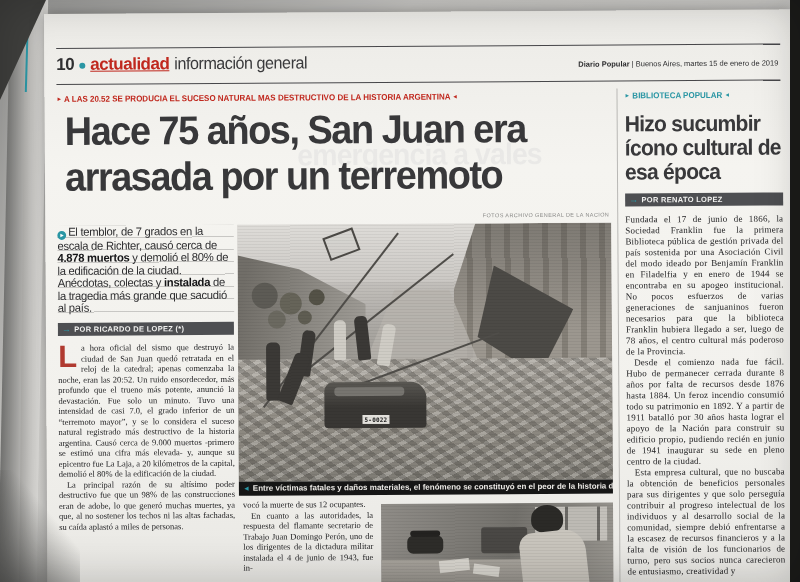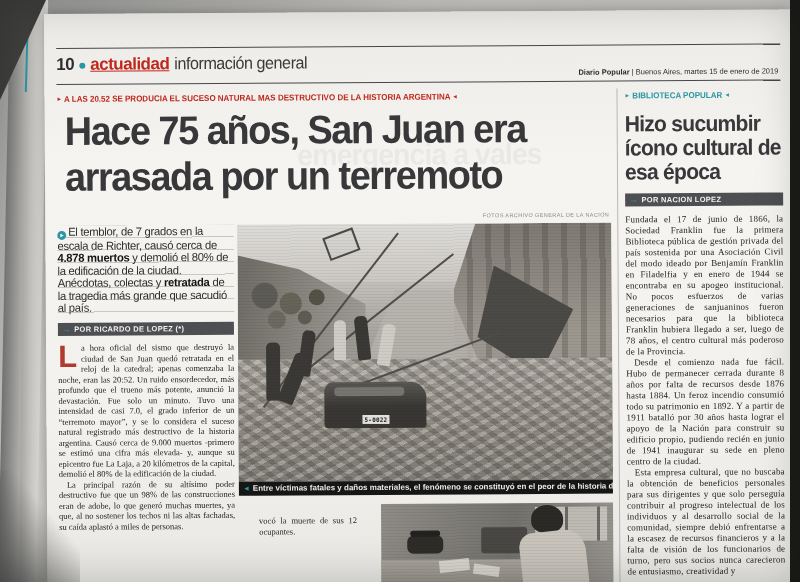--- a/index.html
+++ b/index.html
@@ -26,21 +26,21 @@
   }
   .ghost{position:absolute;left:246px;top:128px;font:700 30px/1 "Liberation Sans",sans-serif;color:#8d94a0;opacity:.10;letter-spacing:-1px;transform:scaleX(.95);white-space:nowrap;}
   
   .rule{position:absolute;left:12px;width:724px;height:1px;background:#47474a;}
   .rule.top{top:34px;} .rule.mid{top:70px;}
   .hdr{position:absolute;left:12px;top:42px;display:flex;align-items:baseline;gap:5px;}
   .hdr .pg{font:700 17px/1 "Liberation Sans",sans-serif;color:#2f2f31;letter-spacing:-.5px;}
   .hdr .dot{width:6px;height:6px;border-radius:50%;background:#2a96a4;position:relative;top:-1px;}
   .hdr .sec{font:700 17px/1 "Liberation Sans",sans-serif;color:#c0281e;letter-spacing:-.5px;text-decoration:underline;}
   .hdr .sub{font:400 17px/1 "Liberation Sans",sans-serif;color:#3a3a3c;letter-spacing:-.5px;transform:scaleX(.95);transform-origin:0 100%;}
-  .masthead{position:absolute;right:14px;top:58px;font:400 7.5px/1 "Liberation Sans",sans-serif;color:#2c2c2e;}
+  .masthead{position:absolute;right:14px;top:50px;font:400 7.5px/1 "Liberation Sans",sans-serif;color:#2c2c2e;}
   .masthead b{font-weight:700;}
   
   .kicker{position:absolute;top:81px;font:700 8.5px/1 "Liberation Sans",sans-serif;letter-spacing:0;white-space:nowrap;transform:scaleX(.94);transform-origin:0 0;}
   .kicker .tri{font-size:6px;position:relative;top:-1px;}
   .kicker.main{left:12px;color:#c0281e;}
   .kicker.side{left:580px;color:#2a96a4;}
   
   .headline{position:absolute;left:20px;top:94px;width:590px;font:700 40px/46px "Liberation Sans",sans-serif;color:#38383a;letter-spacing:-1.6px;transform:scaleX(.95);transform-origin:0 0;}
   .photo-credit{position:absolute;left:192px;top:202px;width:372px;text-align:right;font:400 5.5px/1 "Liberation Sans",sans-serif;color:#8a8a88;letter-spacing:.4px;}
   
@@ -80,21 +80,21 @@
   .person{position:absolute;border-radius:5px 5px 2px 2px;background:#3b3936;}
   .person.h{background:#cfccc5;}
   .ph-car{position:absolute;left:86px;top:158px;width:102px;height:46px;border-radius:9px 16px 4px 4px;background:linear-gradient(#5a5853,#393734 55%);}
   .ph-car::before{content:"";position:absolute;left:10px;top:5px;width:70px;height:9px;background:#777570;border-radius:4px;}
   .plate{position:absolute;left:38px;bottom:4px;width:27px;height:9px;background:#e3e1dc;color:#1f1f1f;font:700 6px/9px "DejaVu Sans Mono",monospace;text-align:center;letter-spacing:.2px;}
   .grain{position:absolute;inset:0;background:repeating-linear-gradient(0deg,rgba(0,0,0,.05) 0 1px,rgba(0,0,0,0) 1px 3px);pointer-events:none;}
   .caption-bar{position:absolute;left:192px;top:469px;width:374px;height:14px;background:#161616;color:#eceae6;font:700 8px/14px "Liberation Sans",sans-serif;padding-left:4px;box-sizing:border-box;white-space:nowrap;overflow:hidden;}
   .caption-bar .arr{color:#2a96a4;font-size:7px;margin-right:3px;}
   
   .col2{position:absolute;left:196px;top:487px;width:130px;font:400 8.5px/10.5px "Liberation Serif",serif;color:#232325;text-align:justify;}
-  .col2 p{margin:16px;} .col2 p + p{text-indent:8px;}
+  .col2 p{margin:0;} .col2 p + p{text-indent:8px;}
   
   .photo2{position:absolute;left:334px;top:492px;width:232px;height:96px;overflow:hidden;background:linear-gradient(100deg,#8f8c87,#74726d 55%,#9a9791);background:linear-gradient(100deg,#8f8c87,#73716c 55%,#9a9791);}
   .p2-window{position:absolute;right:6px;top:4px;width:72px;height:34px;background:linear-gradient(90deg,#c4c1bb 0 30px,#6b6965 30px 33px,#bdbab4 33px 62px,#6b6965 62px 65px,#c4c1bb 65px);}
   .p2-desk{position:absolute;left:0;bottom:0;width:165px;height:40px;background:linear-gradient(#a8a49d,#8d8982);}
   .p2-paper{position:absolute;background:#d9d6cf;transform:rotate(-6deg);}
   .p2-phone{position:absolute;left:26px;top:32px;width:36px;height:18px;border-radius:6px;background:#2e2d2a;}
   .p2-phone::before{content:"";position:absolute;left:3px;top:-5px;width:30px;height:6px;border-radius:3px;background:#232220;}
   .p2-machine{position:absolute;left:100px;top:24px;width:46px;height:26px;border-radius:3px;background:#4a4845;}
   .p2-hair{position:absolute;right:50px;top:2px;width:32px;height:28px;border-radius:50% 50% 42% 42%;background:#2b2a27;}
   .p2-body{position:absolute;right:26px;top:28px;width:66px;height:68px;border-radius:14px 22px 0 0;background:#c9c5bd;transform:rotate(-6deg);}
@@ -146,21 +146,21 @@
 
   <div class="headline">
     <div>Hace 75 años, San Juan era</div>
     <div>arrasada por un terremoto</div>
   </div>
 
   <div class="photo-credit">FOTOS ARCHIVO GENERAL DE LA NACION</div>
 
   <div class="leftcol">
     <div class="summary">
-      <span class="lead-dot">▸</span><span>El temblor, de 7 grados en la escala de Richter, causó cerca de </span><b>4.878 muertos</b><span> y demolió el 80% de la edificación de la ciudad. Anécdotas, colectas y </span><b>retratada</b><span> de la tragedia más grande que sacudió al país.</span>
+      <span class="lead-dot">▸</span><span>El temblor, de 7 grados en la escala de Richter, causó cerca de </span><b>4.878 muertos</b><span> y demolió el 80% de la edificación de la ciudad. Anécdotas, colectas y </span><b>instalada</b><span> de la tragedia más grande que sacudió al país.</span>
     </div>
     <div class="byline-bar">
       <span class="arr">→</span>
       <span>POR RICARDO DE LOPEZ (*)</span>
     </div>
     <div class="bodytext">
       <p><span class="dropcap">L</span><span>a hora oficial del sismo que destruyó la ciudad de San Juan quedó retratada en el reloj de la catedral; apenas comenzaba la noche, eran las 20:52. Un ruido ensordecedor, más profundo que el trueno más potente, anunció la devastación. Fue solo un minuto. Tuvo una intensidad de casi 7.0, el grado inferior de un “terremoto mayor”, y se lo considera el suceso natural registrado más destructivo de la historia argentina. Causó cerca de 9.000 muertos -primero se estimó una cifra más elevada- y, aunque su epicentro fue La Laja, a 20 kilómetros de la capital, demolió el 80% de la edificación de la ciudad.</span></p>
       <p>La principal razón de su altísimo poder destructivo fue que un 98% de las construcciones eran de adobe, lo que generó muchas muertes, ya que, al no sostener los techos ni las altas fachadas, su caída aplastó a miles de personas.</p>
     </div>
   </div>
@@ -188,41 +188,42 @@
     </div>
     <div class="grain"></div>
   </div>
 
   <div class="caption-bar">
     <span class="arr">◄</span><span>Entre víctimas fatales y daños materiales, el fenómeno se constituyó en el peor de la historia de nuestro país.</span>
   </div>
 
   <div class="col2">
     <p>vocó la muerte de sus 12 ocupantes.</p>
+    <p>En cuanto a las autoridades, la respuesta del flamante secretario de Trabajo Juan Domingo Perón, uno de los dirigentes de la dictadura militar instalada el 4 de junio de 1943, fue in-</p>
   </div>
 
   <div class="photo2">
     <div class="p2-window"></div>
     <div class="p2-desk"></div>
     <div class="p2-paper" style="left:58px;top:56px;width:30px;height:12px;"></div>
     <div class="p2-paper" style="left:92px;top:62px;width:26px;height:10px;transform:rotate(8deg);"></div>
     <div class="p2-phone"></div>
     <div class="p2-machine"></div>
     <div class="p2-hair"></div>
     <div class="p2-body"></div>
     <div class="grain"></div>
   </div>
 
   <div class="divider-v"></div>
 
   <div class="sidebar">
     <div class="sb-title">Hizo sucumbir ícono cultural de esa época</div>
     <div class="sb-byline">
       <span class="arr">→</span>
-      <span>POR NACION LOPEZ</span>
+      <span>POR RENATO LOPEZ</span>
     </div>
     <div class="sb-body">
       <p>Fundada el 17 de junio de 1866, la Sociedad Franklin fue la primera Biblioteca pública de gestión privada del país sostenida por una Asociación Civil del modo ideado por Benjamín Franklin en Filadelfia y en enero de 1944 se encontraba en su apogeo institucional. No pocos esfuerzos de varias generaciones de sanjuaninos fueron necesarios para que la biblioteca Franklin hubiera llegado a ser, luego de 78 años, el centro cultural más poderoso de la Provincia.</p>
       <p>Desde el comienzo nada fue fácil. Hubo de permanecer cerrada durante 8 años por falta de recursos desde 1876 hasta 1884. Un feroz incendio consumió todo su patrimonio en 1892. Y a partir de 1911 batalló por 30 años hasta lograr el apoyo de la Nación para construir su edificio propio, pudiendo recién en junio de 1941 inaugurar su sede en pleno centro de la ciudad.</p>
       <p>Esta empresa cultural, que no buscaba la obtención de beneficios personales para sus dirigentes y que solo perseguía contribuir al progreso intelectual de los individuos y al desarrollo social de la comunidad, siempre debió enfrentarse a la escasez de recursos financieros y a la falta de visión de los funcionarios de turno, pero sus socios nunca carecieron de entusiasmo, creatividad y</p>
     </div>
 
   </div>
 
 </div>

